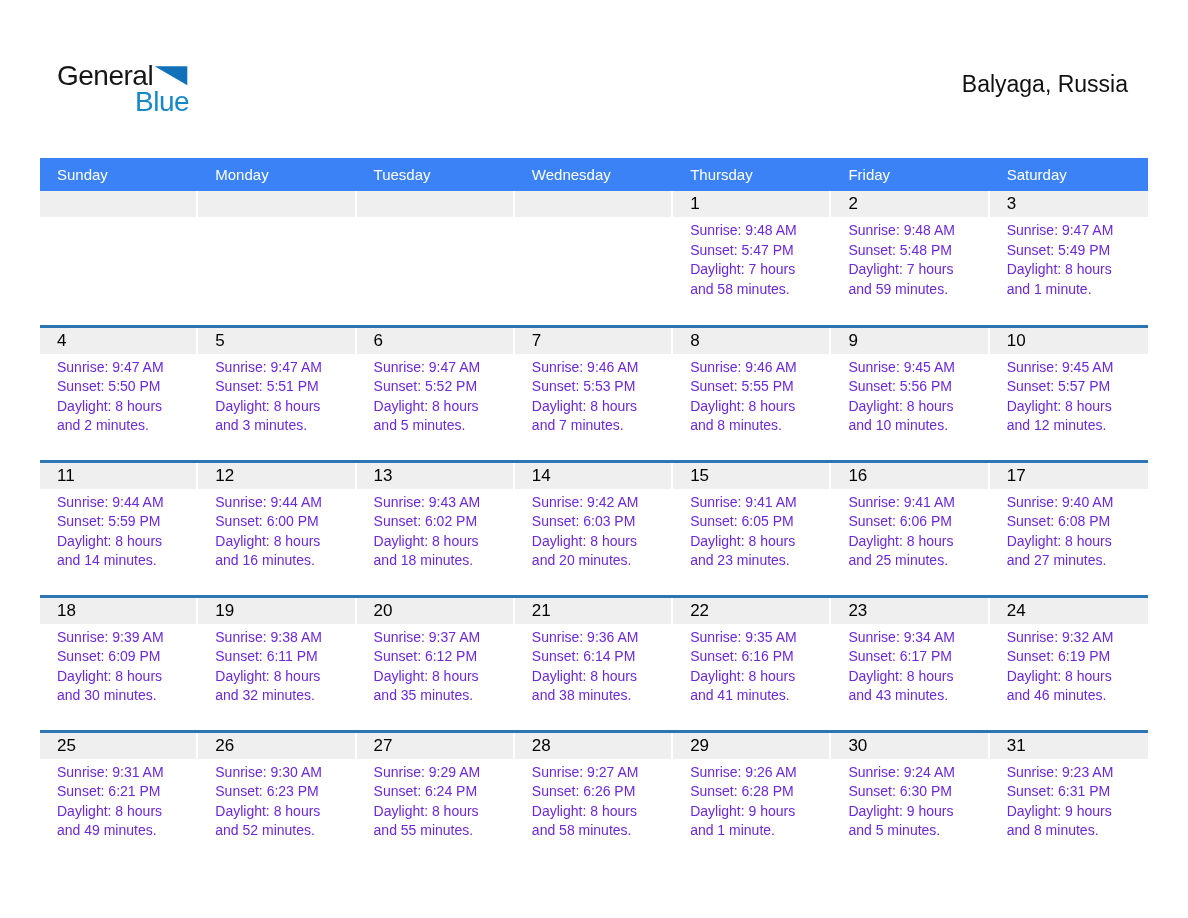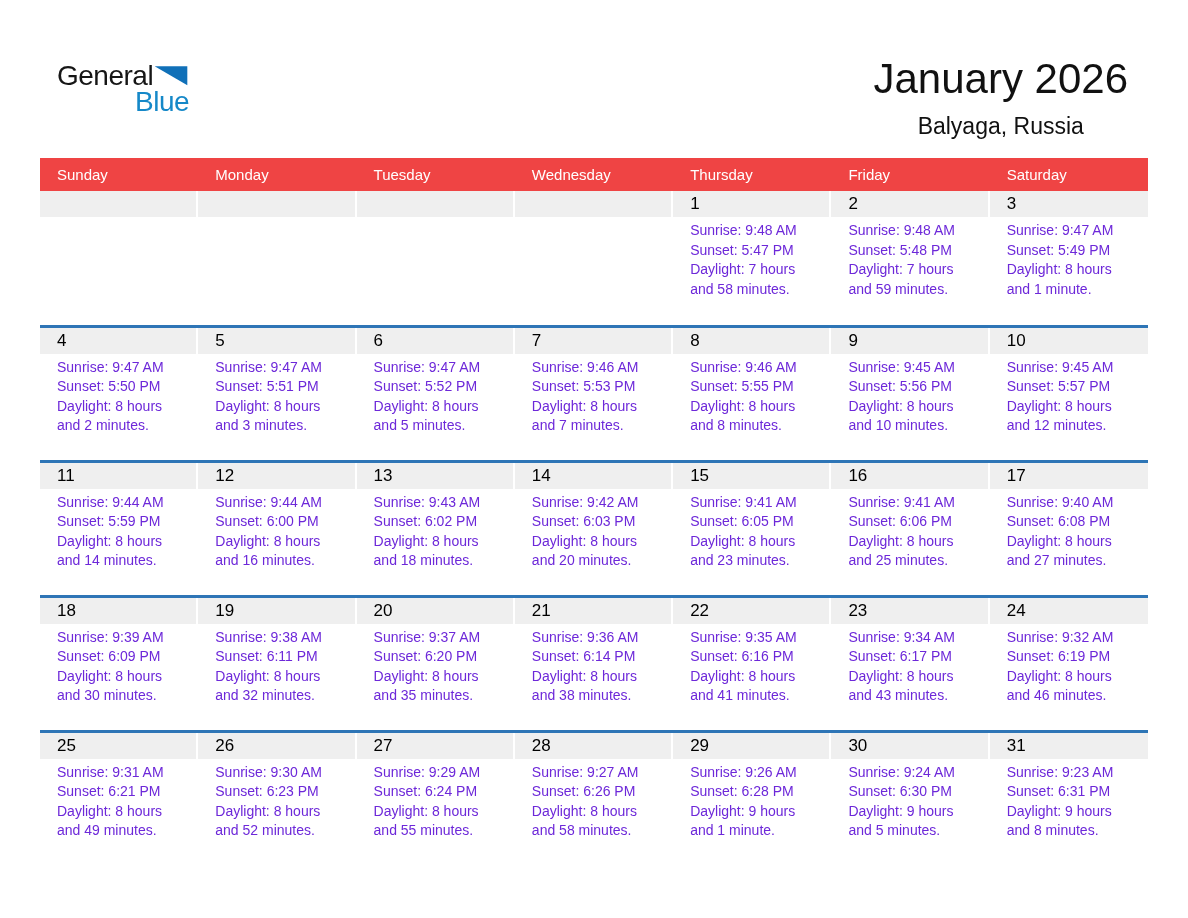--- a/index.html
+++ b/index.html
@@ -16,21 +16,21 @@
   .logo-triangle { width: 34px; height: 22px; margin-left: 1px; margin-top: 2px; }
   .logo-line2 { font-size: 28px; color: #1588c8; margin-top: -2px; padding-left: 78px; letter-spacing: -0.5px; }
 
   .titles { position: absolute; right: 60px; top: 58px; text-align: right; }
   .month-title { font-size: 42px; font-weight: normal; color: #111111; line-height: 1; }
   .location-subtitle { font-size: 23px; font-weight: normal; color: #111111; margin-top: 13px; text-align: center; }
 
   
   table.calendar { border-collapse: collapse; table-layout: fixed; width: 1108px; margin-left: 40px; }
   thead th {
-    background: #ef4444; color: #ffffff; font-weight: normal; font-size: 15px;
+    background: #3b82f6; color: #ffffff; font-weight: normal; font-size: 15px;
     text-align: left; height: 33px; padding: 0 0 0 17px; vertical-align: middle;
   }
   tbody td { height: 135px; vertical-align: top; padding: 0; }
   tbody tr:not(:first-child) td { border-top: 3px solid #2E75B6; }
 
   .band {
     background: #EFEFEF; height: 26px; line-height: 26px;
     padding-left: 17px; font-size: 17px; color: #000000; margin-right: 2px;
   }
   td:last-child .band { margin-right: 0; }
@@ -48,21 +48,20 @@
       <div class="logo-line1">
         <span>General</span>
         <svg class="logo-triangle" viewBox="0 0 100 62" preserveAspectRatio="none">
           <polygon points="2,6 98,60 98,6" fill="#1070b8"></polygon>
         </svg>
       </div>
       <div class="logo-line2">Blue</div>
     </div>
 
     <div class="titles">
-      <div class="month-title">January 2026</div>
       <div class="location-subtitle">Balyaga, Russia</div>
     </div>
 
   </div>
 
   <table class="calendar">
     <thead>
       <tr>
         <th>Sunday</th>
         <th>Monday</th>
@@ -242,21 +241,21 @@
             <div class="info">
               <div>Sunrise: 9:38 AM</div>
               <div>Sunset: 6:11 PM</div>
               <div>Daylight: 8 hours and 32 minutes.</div>
             </div>
           </td>
           <td>
             <div class="band"><span>20</span></div>
             <div class="info">
               <div>Sunrise: 9:37 AM</div>
-              <div>Sunset: 6:20 PM</div>
+              <div>Sunset: 6:12 PM</div>
               <div>Daylight: 8 hours and 35 minutes.</div>
             </div>
           </td>
           <td>
             <div class="band"><span>21</span></div>
             <div class="info">
               <div>Sunrise: 9:36 AM</div>
               <div>Sunset: 6:14 PM</div>
               <div>Daylight: 8 hours and 38 minutes.</div>
             </div>

